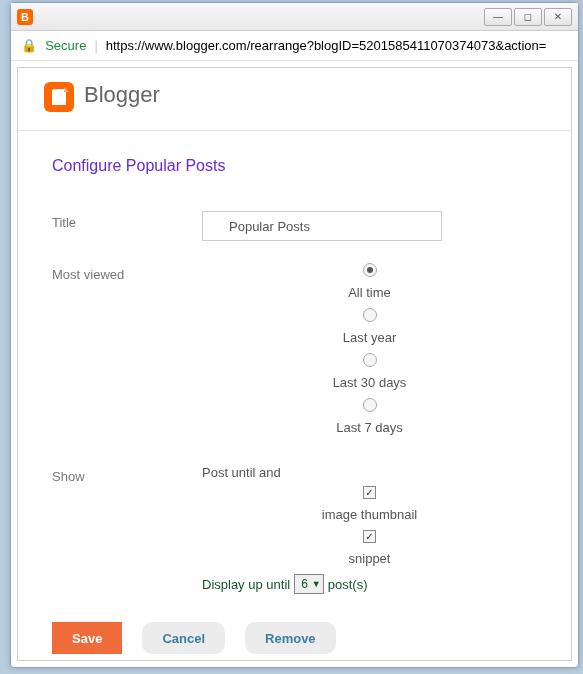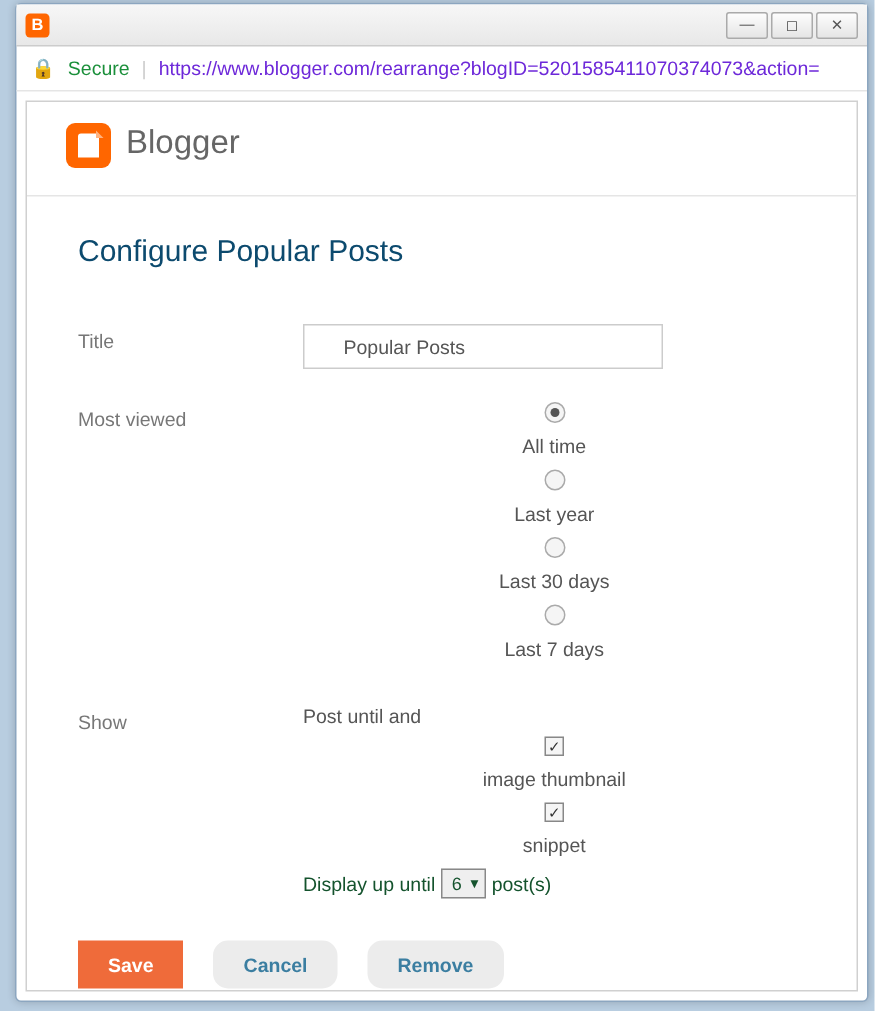--- a/index.html
+++ b/index.html
@@ -58,21 +58,21 @@
     align-items: center;
     padding: 0 10px;
     font-size: 13px;
     color: #444;
     gap: 8px;
     border-bottom: 1px solid #e5e5e5;
   }
   .lock-icon { color: #1a8f3a; font-size: 13px; }
   .secure-text { color: #1a8f3a; }
   .url-sep { color: #ccc; }
-  .url-text { color: #6d28d9; white-space: nowrap; overflow: hidden; }
+  .url-text { color: #000000; white-space: nowrap; overflow: hidden; }
   .content-frame {
     flex: 1;
     margin: 6px;
     border: 1px solid #d0d0d0;
     background: #fff;
     overflow: hidden;
   }
   .brand-bar {
     display: flex;
     align-items: flex-start;
@@ -99,22 +99,22 @@
     border-top:5px solid transparent;
   }
   .brand-name {
     font-size: 22px;
     color: #666;
   }
   .panel {
     padding: 26px 34px;
   }
   .page-heading {
-    font-size: 20px;
-    color: #0c4a6e;
+    font-size: 16px;
+    color: #6d28d9;
     font-weight: normal;
     margin-bottom: 36px;
   }
   .form-row {
     display: flex;
     margin-bottom: 22px;
     font-size: 13px;
     color: #777;
   }
   .form-label {

